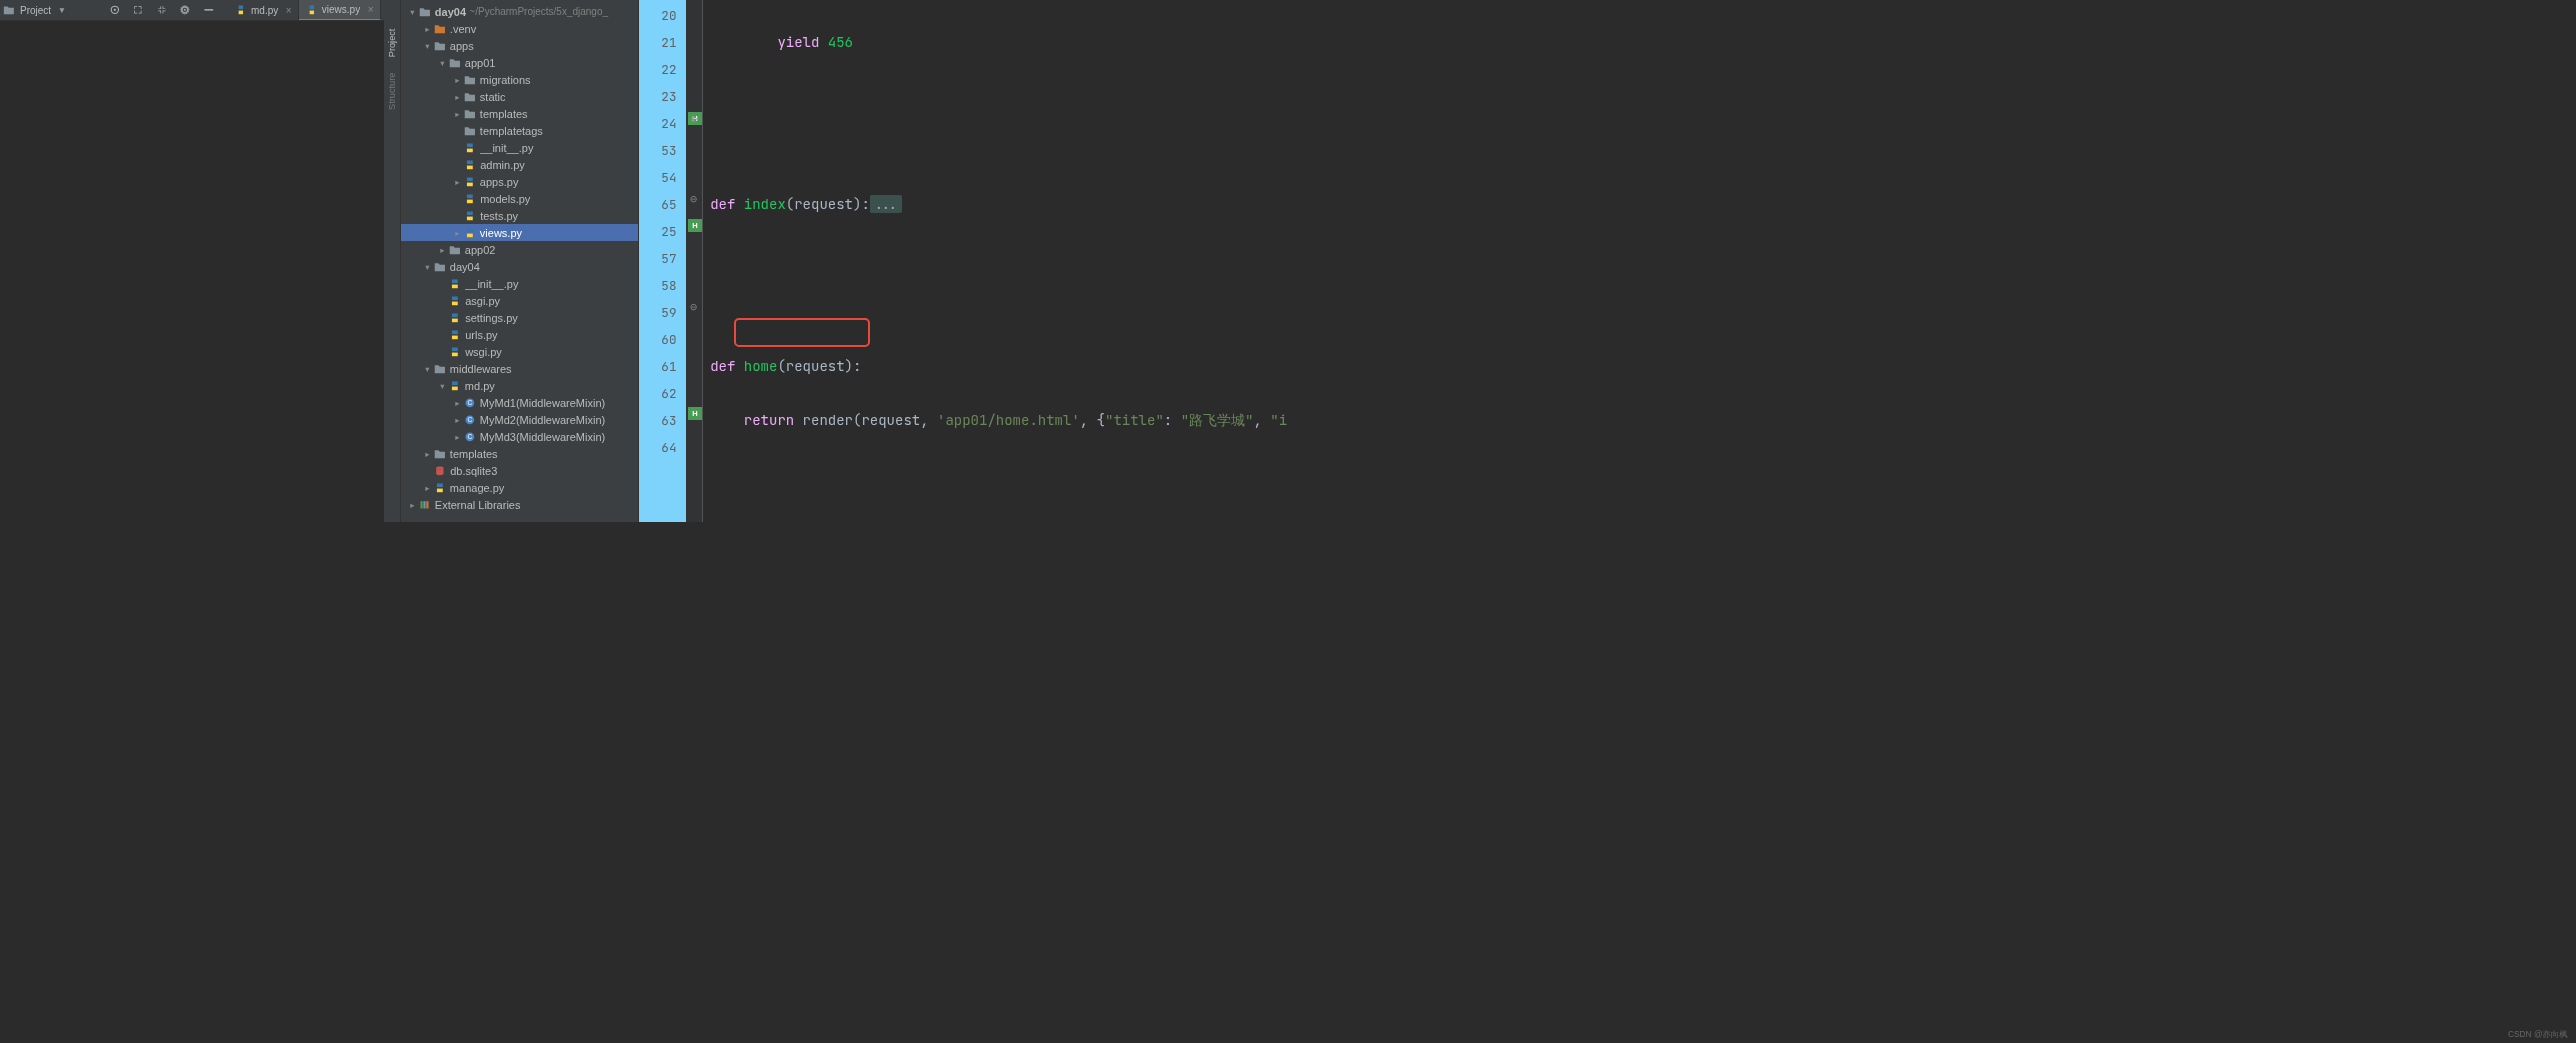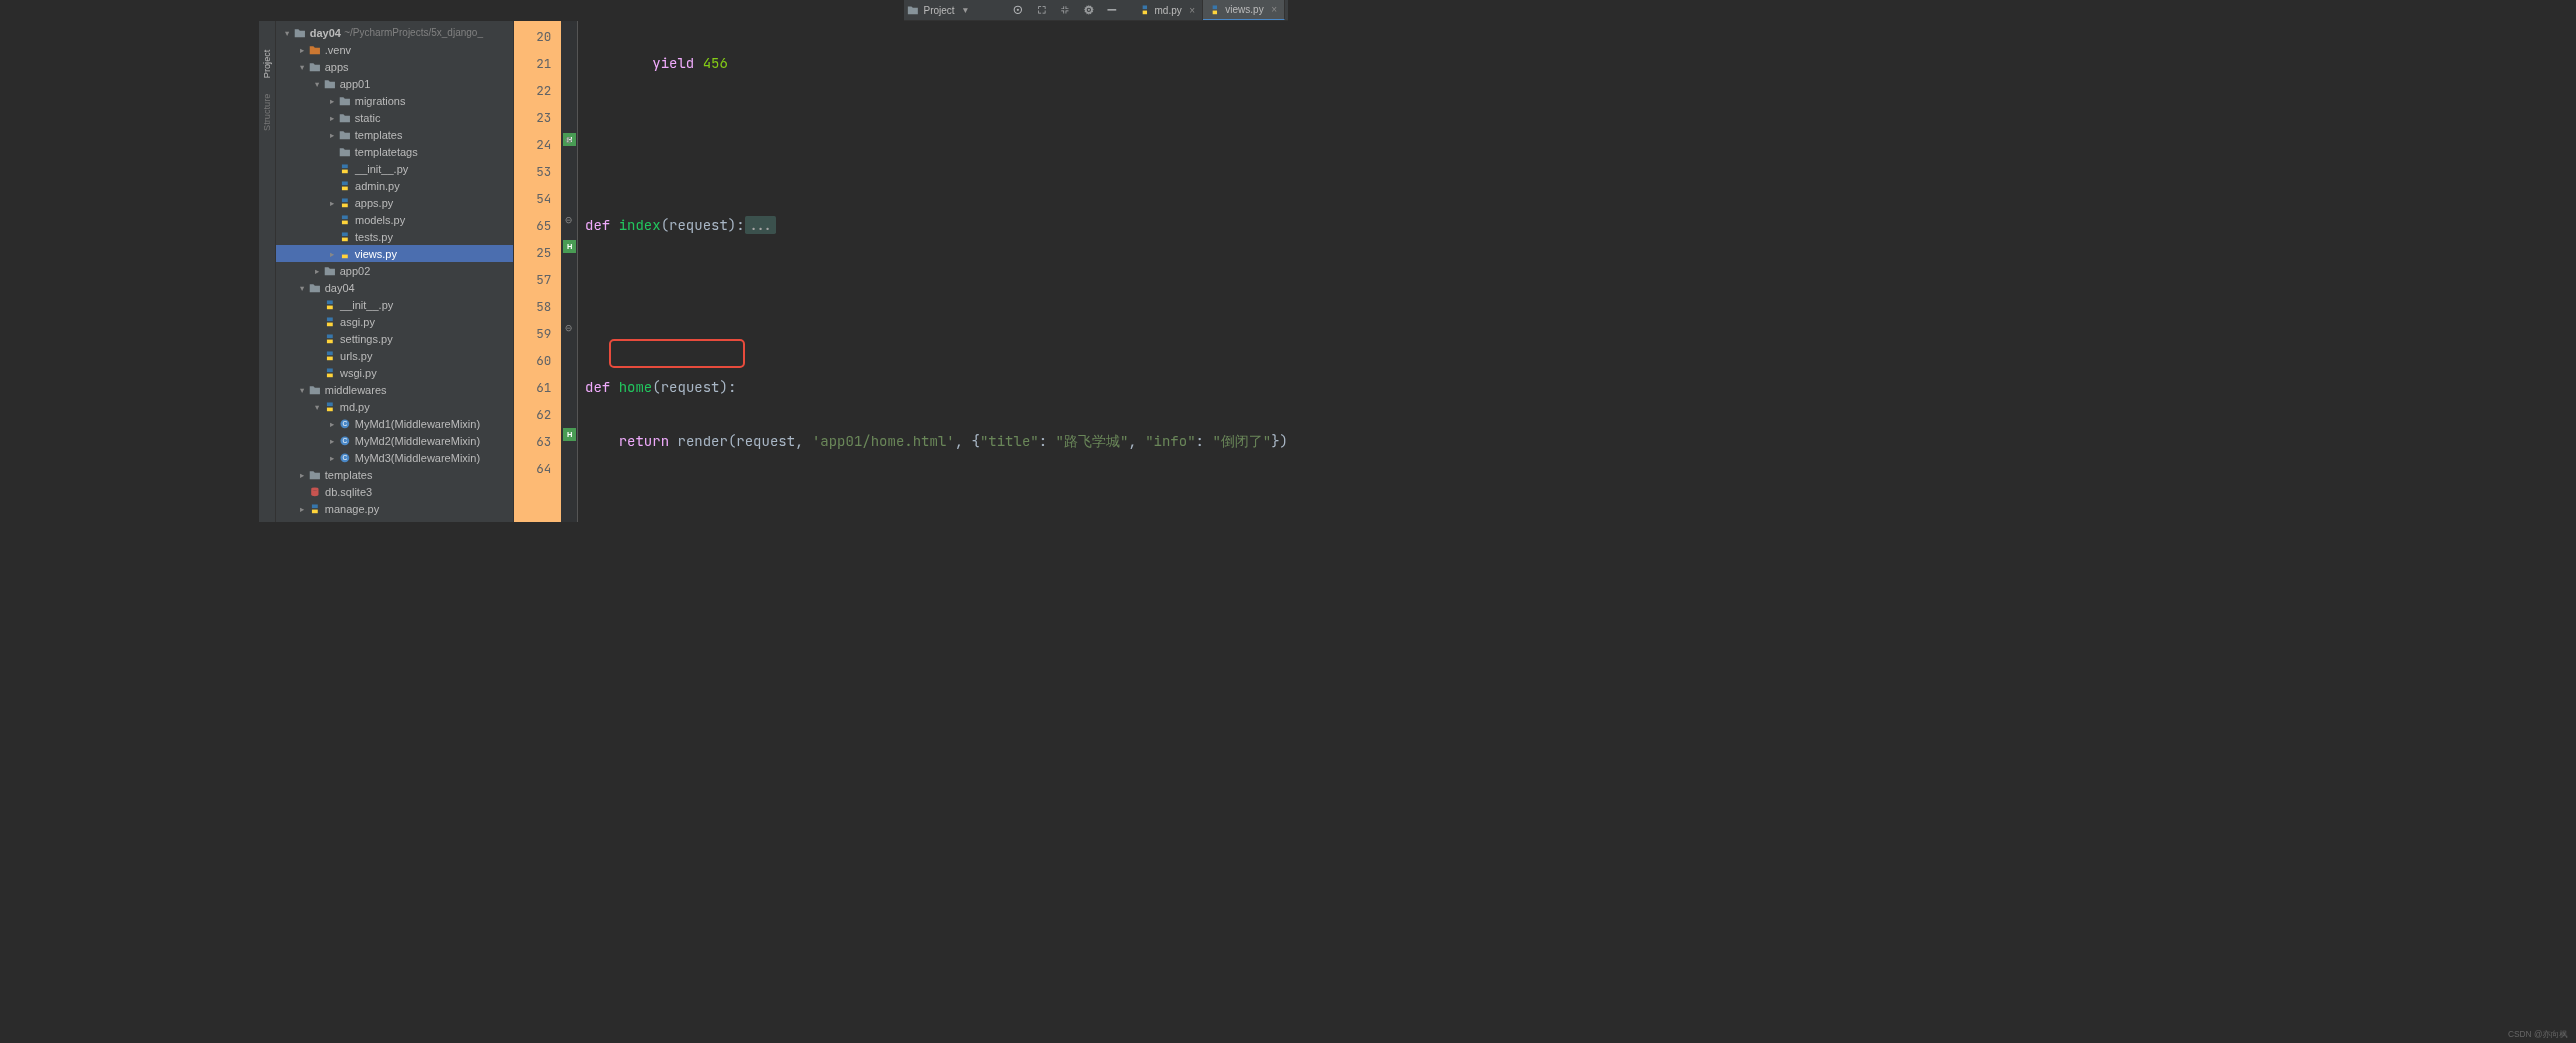--- a/index.html
+++ b/index.html
@@ -5,21 +5,21 @@
 * { margin: 0; padding: 0; box-sizing: border-box; }
 body {
   font-family: -apple-system, "Segoe UI", sans-serif;
   background: #2b2b2b;
   color: #bbbbbb;
   font-size: 11px;
   overflow: hidden;
   width: 1288px;
   height: 522px;
 }
-.root { display: flex; flex-direction: column; height: 100%; align-items: flex-end; }
+.root { display: flex; flex-direction: row; height: 100%; }
 .topbar {
   height: 21px;
   background: #3c3f41;
   border-bottom: 0.8px solid #323232;
   display: flex;
   align-items: center;
   padding: 0 3.3px;
 }
 .topbar-left { display: flex; align-items: center; gap: 5px; }
 .folder-ico { width: 11.7px; height: 11.7px; display: inline-flex; align-items: center; justify-content: center; }
@@ -93,21 +93,21 @@
 }
 .tree-ico { width: 13.4px; height: 13.4px; margin-right: 3.3px; flex-shrink: 0; display: inline-flex; align-items: center; justify-content: center; }
 .tree-ico svg { width: 11.7px; height: 11.7px; }
 .tree-label { color: #bbbbbb; }
 .tree-row.selected .tree-label { color: #fff; }
 .tree-path { color: #808080; margin-left: 3.3px; font-size: 10px; }
 .tree-row.bold .tree-label { font-weight: 600; }
 .editor { flex: 1; display: flex; background: #2b2b2b; overflow: hidden; }
 .gutter {
   width: 47px;
-  background: #fdba74;
+  background: #7dd3fc;
   text-align: right;
   padding: 1.7px 10px 0 0;
   color: #606366;
   font-family: "JetBrains Mono", Menlo, monospace;
   font-size: 12.6px;
   line-height: 27px;
   user-select: none;
   flex-shrink: 0;
 }
 .marker-col {
@@ -134,21 +134,21 @@
   font-family: "JetBrains Mono", Menlo, Consolas, monospace;
   font-size: 14px;
   line-height: 27px;
   padding: 1.7px 0 0 6.7px;
   white-space: pre;
   color: #a9b7c6;
   position: relative;
 }
 .code-line { height: 27px; position: relative; }
 .kw { color: #f0abfc; }
-.num { color: #84cc16; }
+.num { color: #22c55e; }
 .str { color: #6a8759; }
 .fn { color: #22c55e; }
 .folded { background: #3b514d; color: #a4a3a3; padding: 0 3.3px; border-radius: 1.7px; }
 .hl-box {
   position: absolute;
   border: 2.1px solid #e84b3c;
   border-radius: 5px;
   pointer-events: none;
 }
 .watermark {

